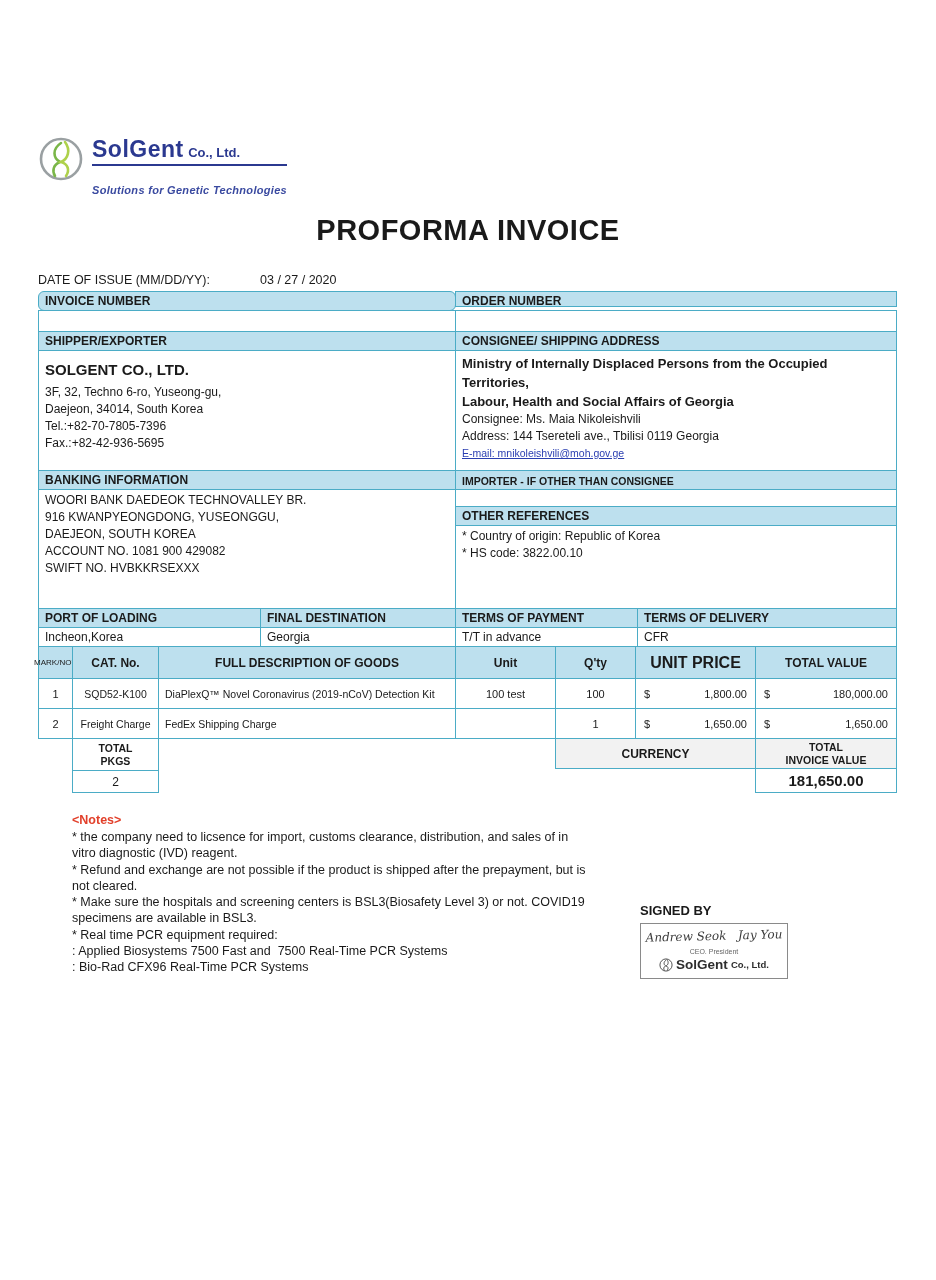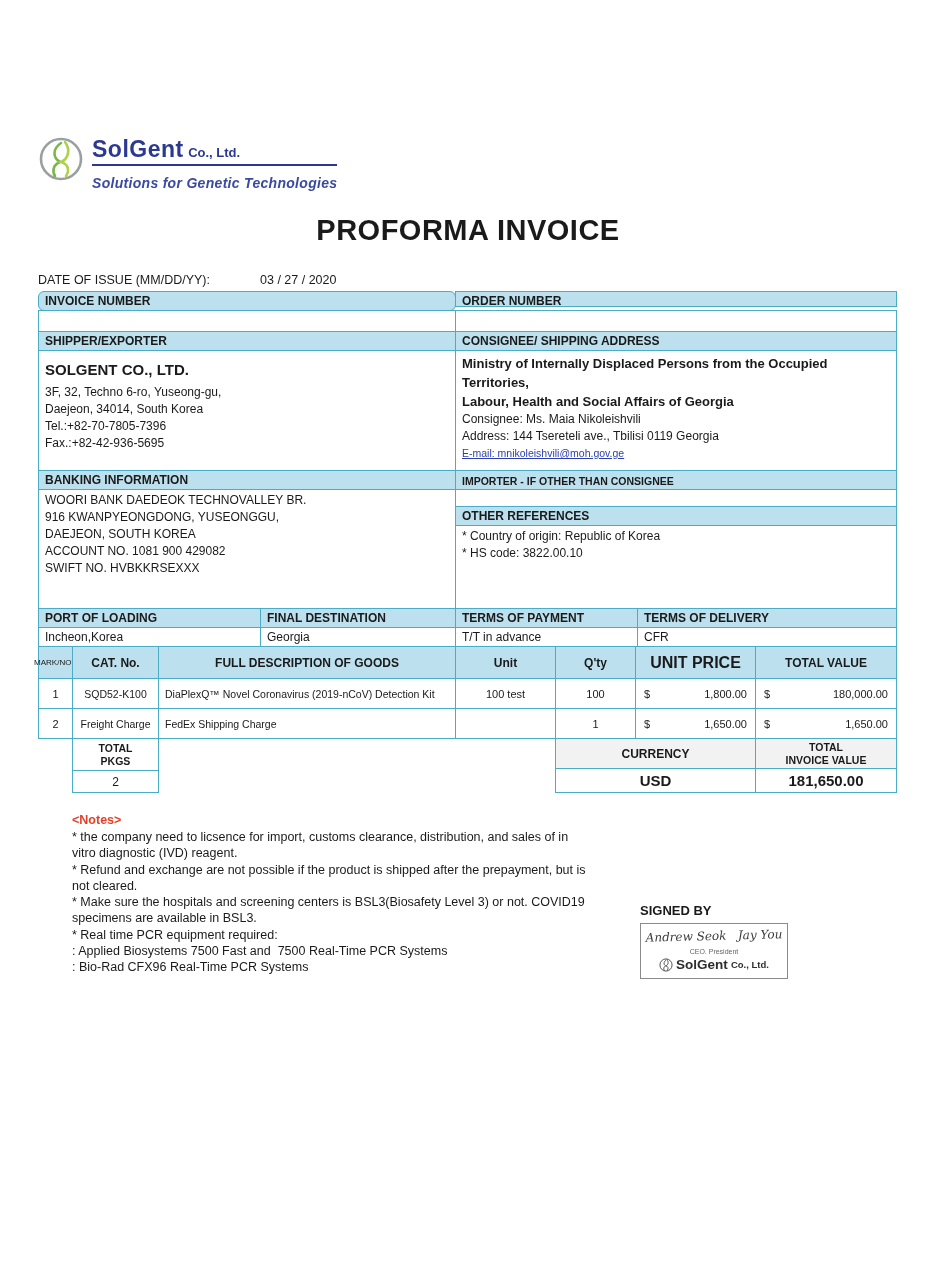--- a/index.html
+++ b/index.html
@@ -22,21 +22,21 @@
   .tablecell.left{justify-content:flex-start;padding-left:6px;}
   .moneycell{display:flex;align-items:center;justify-content:space-between;padding:0 8px;font-size:11px;}
   .thead{background:var(--fill);font-weight:bold;font-size:12px;}
   .grayfill{background:var(--gray);}
   
   .logo{position:absolute;left:38px;top:136px;display:flex;align-items:flex-start;}
   .logo-text{margin-left:8px;}
   .logo-line1{border-bottom:2.5px solid var(--navy);padding-bottom:1px;white-space:nowrap;}
   .logo-name{font-size:23px;font-weight:bold;color:var(--navy);letter-spacing:.5px;}
   .logo-suffix{font-size:13px;font-weight:bold;color:var(--navy);}
-  .logo-tagline{font-size:14px;font-weight:bold;font-style:italic;color:#3a4aa0;margin-top:9px;letter-spacing:.3px;}
+  .logo-tagline{font-size:11px;font-weight:bold;font-style:italic;color:#3a4aa0;margin-top:18px;letter-spacing:.3px;}
   .title{position:absolute;left:0;right:0;top:214px;text-align:center;font-size:29px;font-weight:bold;letter-spacing:.5px;}
   .datelabel{position:absolute;left:38px;top:273px;font-size:12.5px;}
   .dateval{position:absolute;left:260px;top:273px;font-size:12.5px;}
   .shipper-name{font-weight:bold;font-size:15px;padding:10px 6px 6px 6px;}
   .addr-line{font-size:12px;padding:0 6px;line-height:17px;}
   .bold13{font-weight:bold;font-size:13px;padding:0 6px;line-height:19px;}
   .tiny{font-size:10.5px;padding:0 6px;line-height:16px;}
   .email{font-size:10.5px;padding:0 6px;line-height:16px;color:#2a3eb1;text-decoration:underline;cursor:pointer;}
   .notes{position:absolute;left:72px;top:812px;width:575px;}
   .notes-title{color:var(--red);font-weight:bold;font-size:12.5px;line-height:17px;}
@@ -172,21 +172,20 @@
     <span>TOTAL</span>
     <span>PKGS</span>
   </div>
   <div class="cell tablecell" style="left:72px;top:770px;width:87px;height:23px;font-size:12px;">2</div>
 
   <div class="cell grayfill tablecell" style="left:555px;top:738px;width:201px;height:31px;font-weight:bold;font-size:12px;">CURRENCY</div>
   <div class="cell grayfill two-line-hdr" style="left:755px;top:738px;width:142px;height:31px;">
     <span>TOTAL</span>
     <span>INVOICE VALUE</span>
   </div>
-  <div class="cell bigval" style="left:555px;top:768px;width:201px;height:25px;">USD</div>
   <div class="cell bigval" style="left:755px;top:768px;width:142px;height:25px;">181,650.00</div>
 
   <div class="notes">
     <div class="notes-title">&lt;Notes&gt;</div>
     <div class="note-line">* the company need to licsence for import, customs clearance, distribution, and sales of in</div>
     <div class="note-line">vitro diagnostic (IVD) reagent.</div>
     <div class="note-line">* Refund and exchange are not possible if the product is shipped after the prepayment, but is</div>
     <div class="note-line">not cleared.</div>
     <div class="note-line">* Make sure the hospitals and screening centers is BSL3(Biosafety Level 3) or not. COVID19</div>
     <div class="note-line">specimens are available in BSL3.</div>

